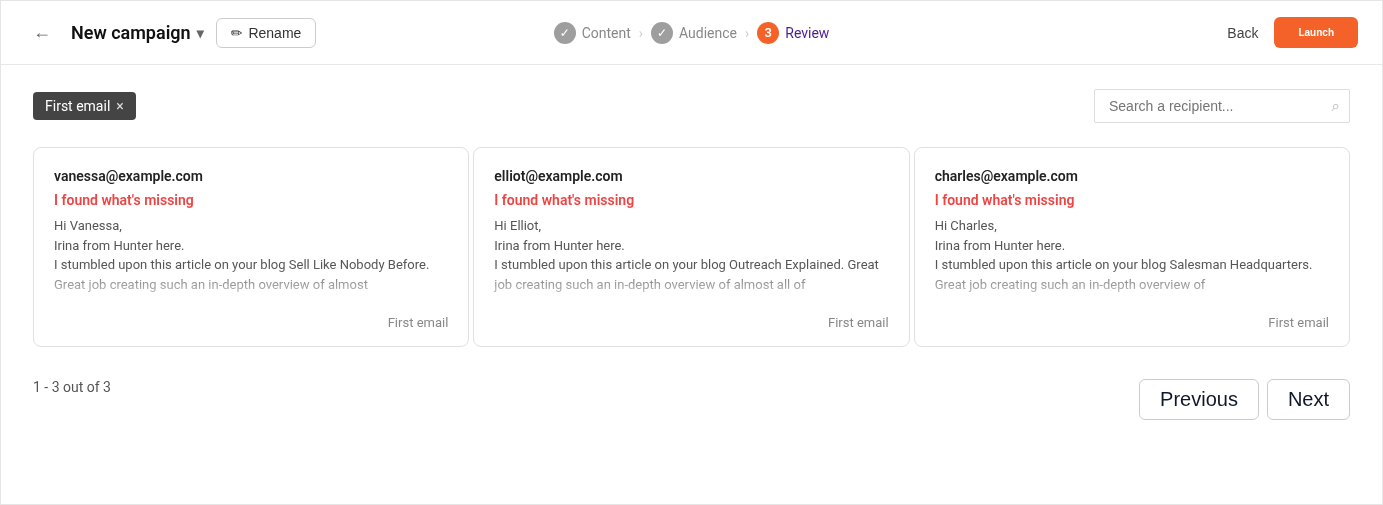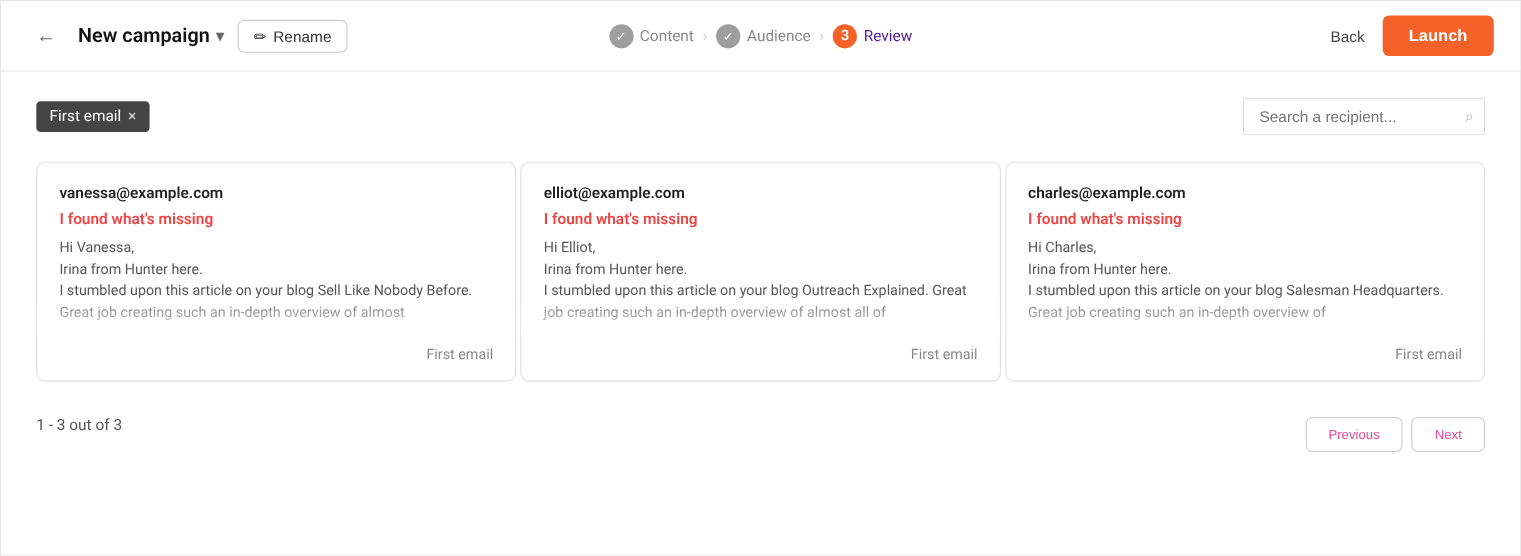--- a/index.html
+++ b/index.html
@@ -148,21 +148,21 @@
       color: #444;
       cursor: pointer;
     }
 
     .launch-btn {
       background: #f4622a;
       color: #fff;
       border: none;
       border-radius: 6px;
       padding: 10px 24px;
-      font-size: 15px;
+      font-size: 10px;
       font-weight: 600;
       cursor: pointer;
     }
 
     
     .main-content {
       padding: 24px 32px;
     }
 
     
@@ -197,21 +197,21 @@
 
     .search-container {
       position: relative;
     }
 
     .search-input {
       border: 1px solid #ddd;
       border-radius: 2px;
       padding: 8px 36px 8px 14px;
       font-size: 14px;
-      width: 220px;
+      width: 256px;
       color: #999;
       outline: none;
     }
 
     .search-icon-wrap {
       position: absolute;
       right: 10px;
       top: 50%;
       transform: translateY(-50%);
       color: #bbb;
@@ -288,22 +288,22 @@
     .pagination-btns {
       display: flex;
       gap: 8px;
     }
 
     .page-btn {
       background: #fff;
       border: 1px solid #ccc;
       border-radius: 6px;
       padding: 8px 20px;
-      font-size: 12px;
-      color: #ec4899;
+      font-size: 20px;
+      color: #0f172a;
       cursor: pointer;
     }
     .page-btn:disabled { opacity: 0.5; cursor: default; }
   </style>
 </head>
 <body>
 
 <div class="app-container">
 
   <header class="header">

